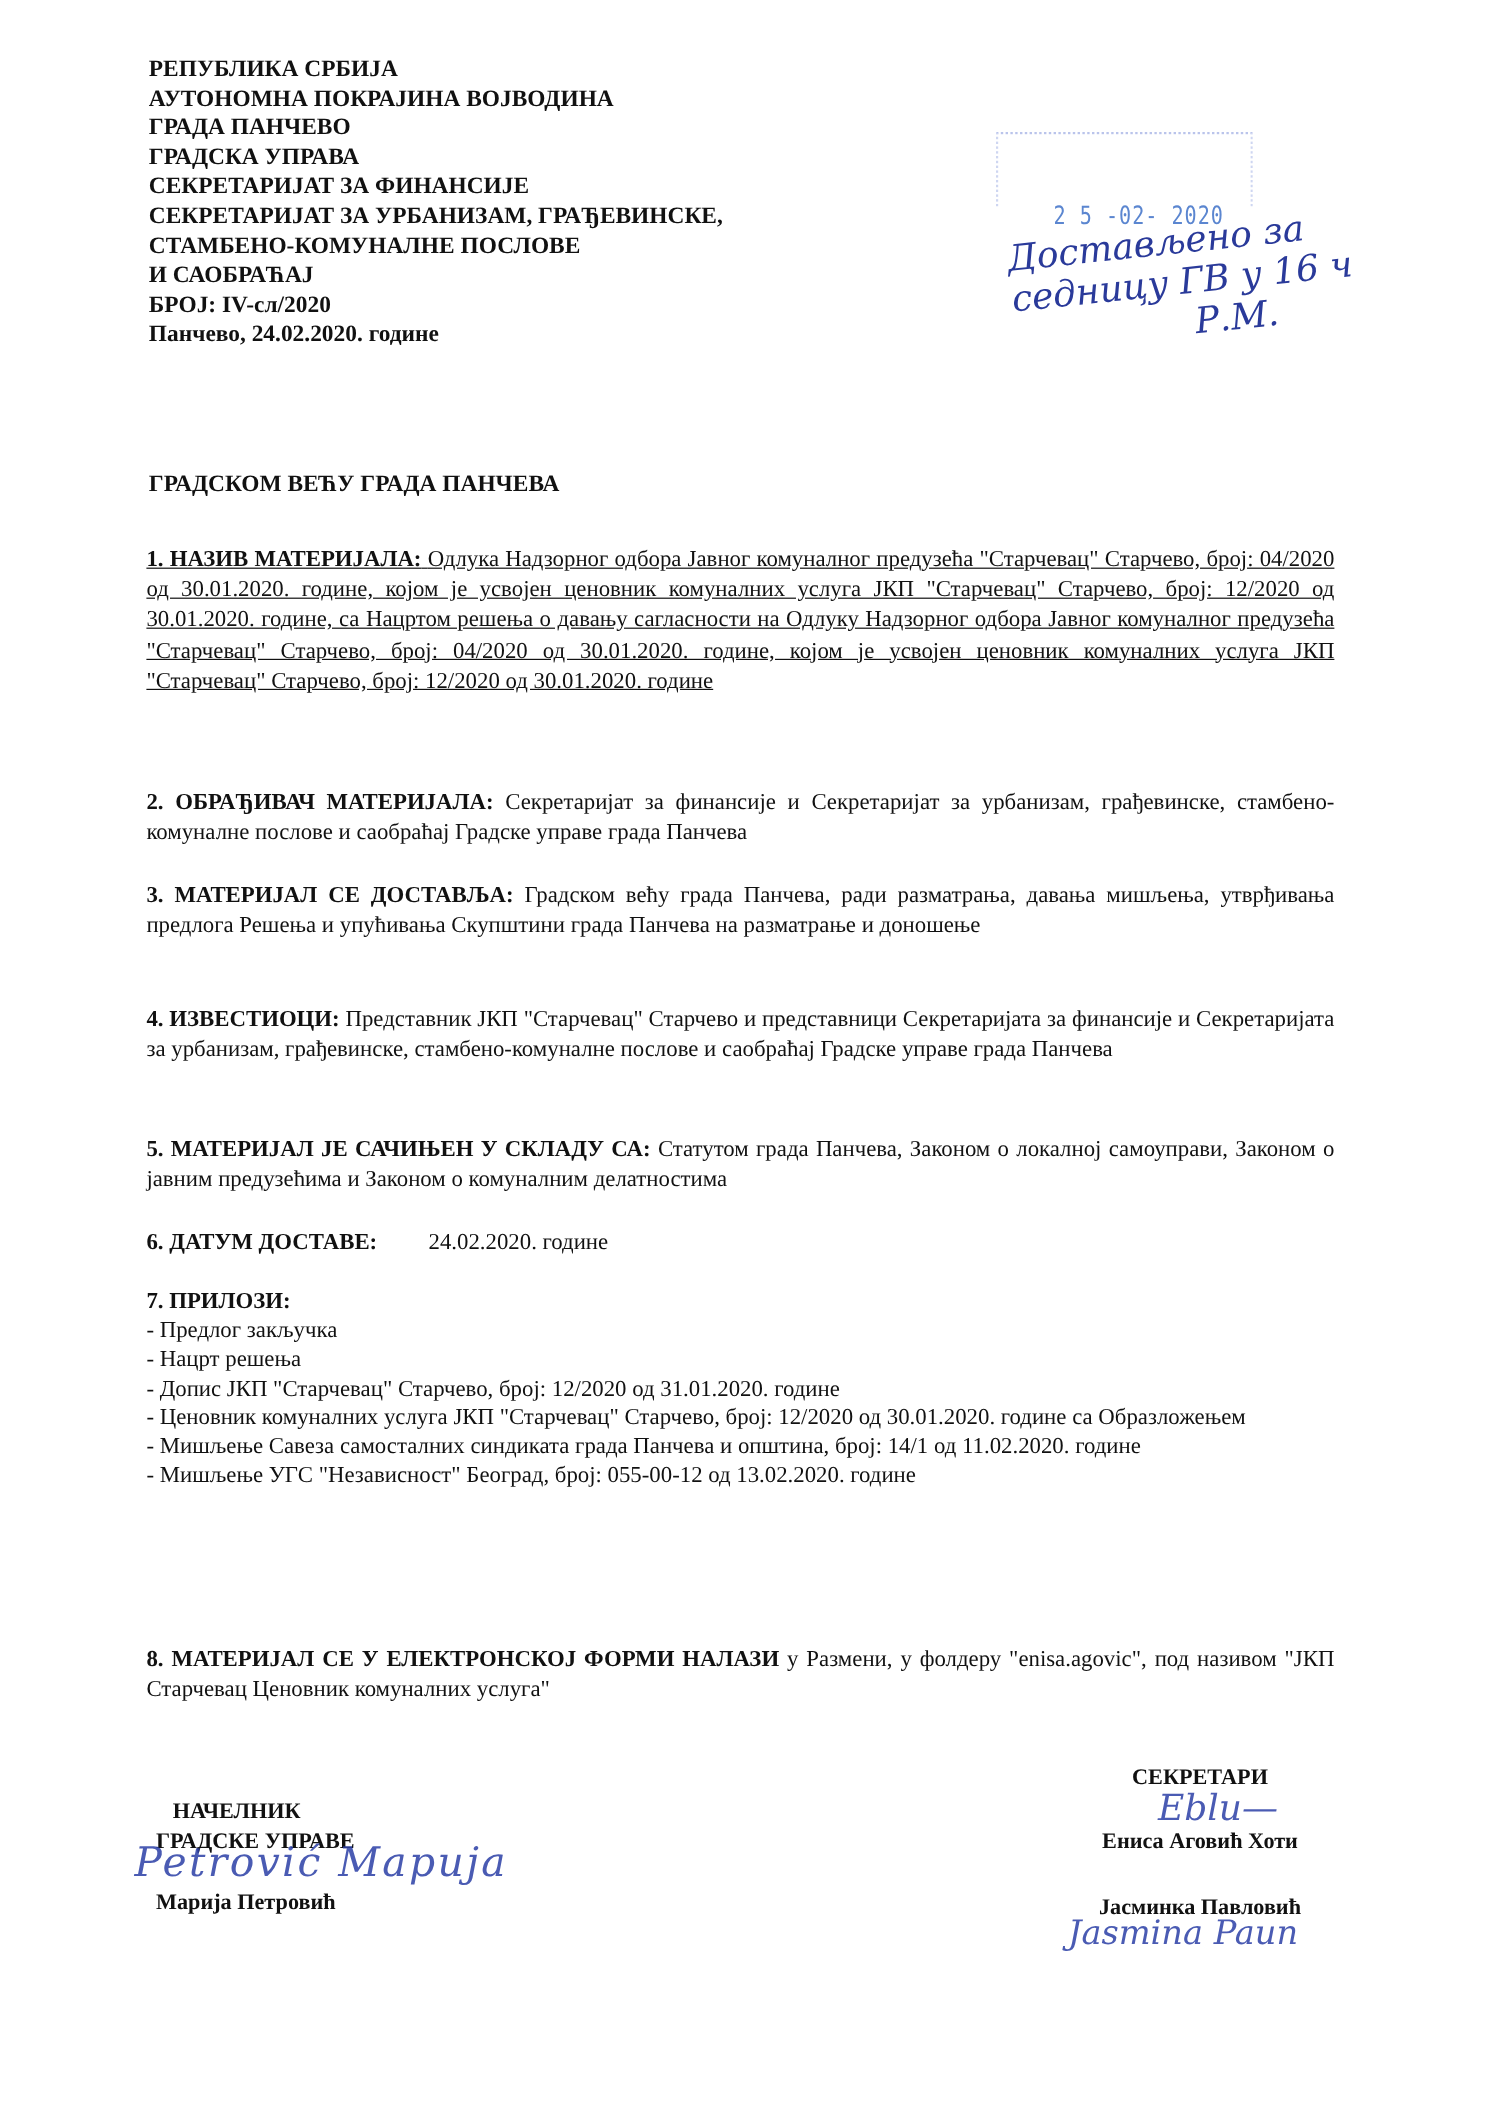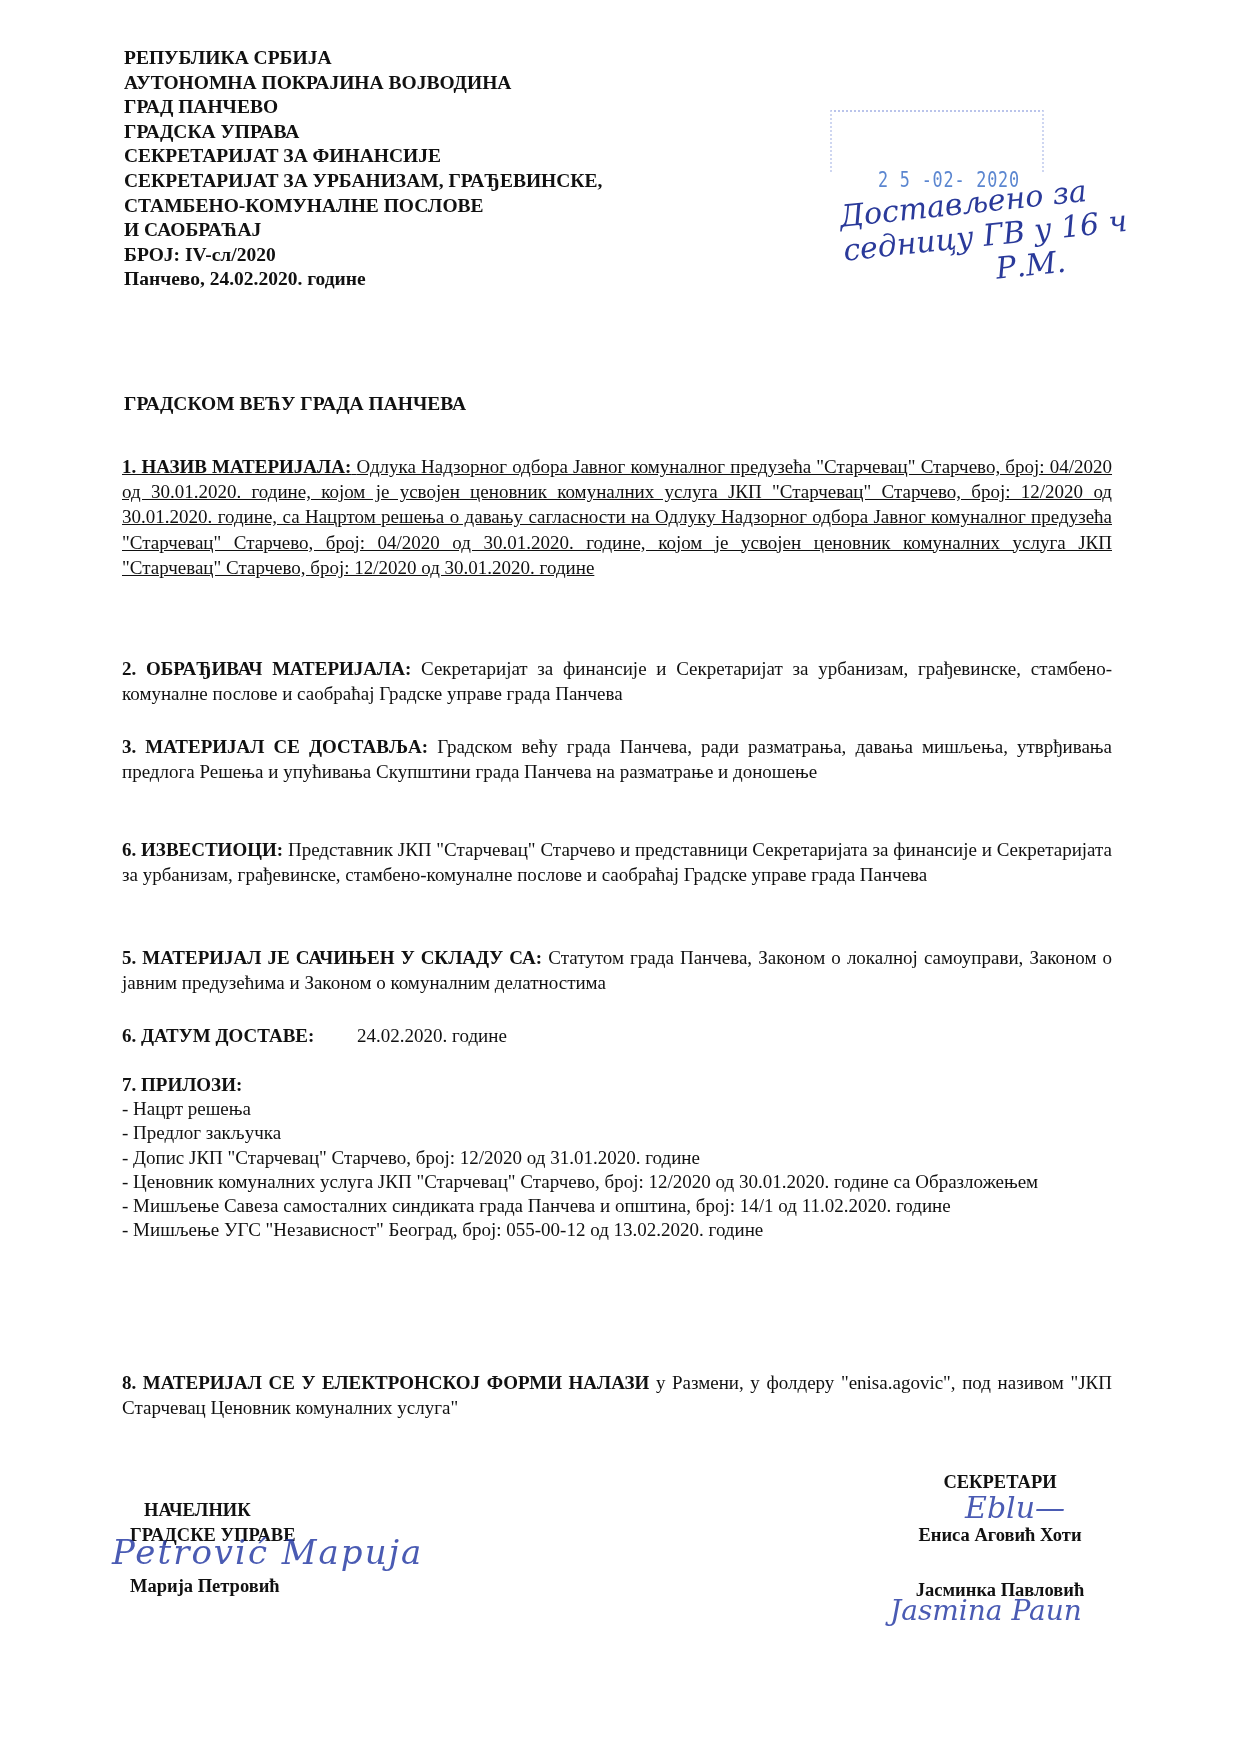--- a/index.html
+++ b/index.html
@@ -68,21 +68,21 @@
     .scr-left { left: 112px; top: 1508px; font-size: 34px; letter-spacing: 2px; opacity: 0.85; margin-top: 24px; }
     .scr-right1 { left: 965px; top: 1490px; font-size: 30px; opacity: 0.85; }
     .scr-right2 { left: 890px; top: 1594px; font-size: 28px; opacity: 0.85; }
   </style>
 </head>
 <body>
 
 <div class="header">
   <div>РЕПУБЛИКА СРБИЈА</div>
   <div>АУТОНОМНА ПОКРАЈИНА ВОЈВОДИНА</div>
-  <div>ГРАД ПАНЧЕВО</div>
+  <div>ГРАДА ПАНЧЕВО</div>
   <div>ГРАДСКА УПРАВА</div>
   <div>СЕКРЕТАРИЈАТ ЗА ФИНАНСИЈЕ</div>
   <div>СЕКРЕТАРИЈАТ ЗА УРБАНИЗАМ, ГРАЂЕВИНСКЕ,</div>
   <div>СТАМБЕНО-КОМУНАЛНЕ ПОСЛОВЕ</div>
   <div>И САОБРАЋАЈ</div>
   <div>БРОЈ: IV-сл/2020</div>
   <div>Панчево, 24.02.2020. године</div>
 </div>
 
 <div class="stamp"></div>
@@ -104,38 +104,38 @@
   <b>2. ОБРАЂИВАЧ МАТЕРИЈАЛА:</b>
   <span>Секретаријат за финансије и Секретаријат за урбанизам, грађевинске, стамбено-комуналне послове и саобраћај Градске управе града Панчева</span>
 </div>
 
 <div class="body sec3">
   <b>3. МАТЕРИЈАЛ СЕ ДОСТАВЉА:</b>
   <span>Градском већу града Панчева, ради разматрања, давања мишљења, утврђивања предлога Решења и упућивања Скупштини града Панчева на разматрање и доношење</span>
 </div>
 
 <div class="body sec4">
-  <b>6. ИЗВЕСТИОЦИ:</b>
+  <b>4. ИЗВЕСТИОЦИ:</b>
   <span>Представник ЈКП "Старчевац" Старчево и представници Секретаријата за финансије и Секретаријата за урбанизам, грађевинске, стамбено-комуналне послове и саобраћај Градске управе града Панчева</span>
 </div>
 
 <div class="body sec5">
   <b>5. МАТЕРИЈАЛ ЈЕ САЧИЊЕН У СКЛАДУ СА:</b>
   <span>Статутом града Панчева, Законом о локалној самоуправи, Законом о јавним предузећима и Законом о комуналним делатностима</span>
 </div>
 
 <div class="body sec6">
   <b>6. ДАТУМ ДОСТАВЕ:</b>
   <span class="date">24.02.2020. године</span>
 </div>
 
 <div class="body sec7">
   <b class="item">7. ПРИЛОЗИ:</b>
+  <span class="item">- Предлог закључка</span>
   <span class="item">- Нацрт решења</span>
-  <span class="item">- Предлог закључка</span>
   <span class="item">- Допис ЈКП "Старчевац" Старчево, број: 12/2020 од 31.01.2020. године</span>
   <span class="item">- Ценовник комуналних услуга ЈКП "Старчевац" Старчево, број: 12/2020 од 30.01.2020. године са Образложењем</span>
   <span class="item">- Мишљење Савеза самосталних синдиката града Панчева и општина, број: 14/1 од 11.02.2020. године</span>
   <span class="item">- Мишљење УГС "Независност" Београд, број: 055-00-12 од 13.02.2020. године</span>
 </div>
 
 <div class="body sec8">
   <b>8. МАТЕРИЈАЛ СЕ У ЕЛЕКТРОНСКОЈ ФОРМИ НАЛАЗИ</b>
   <span>у Размени, у фолдеру "enisa.agovic", под називом "ЈКП Старчевац Ценовник комуналних услуга"</span>
 </div>

